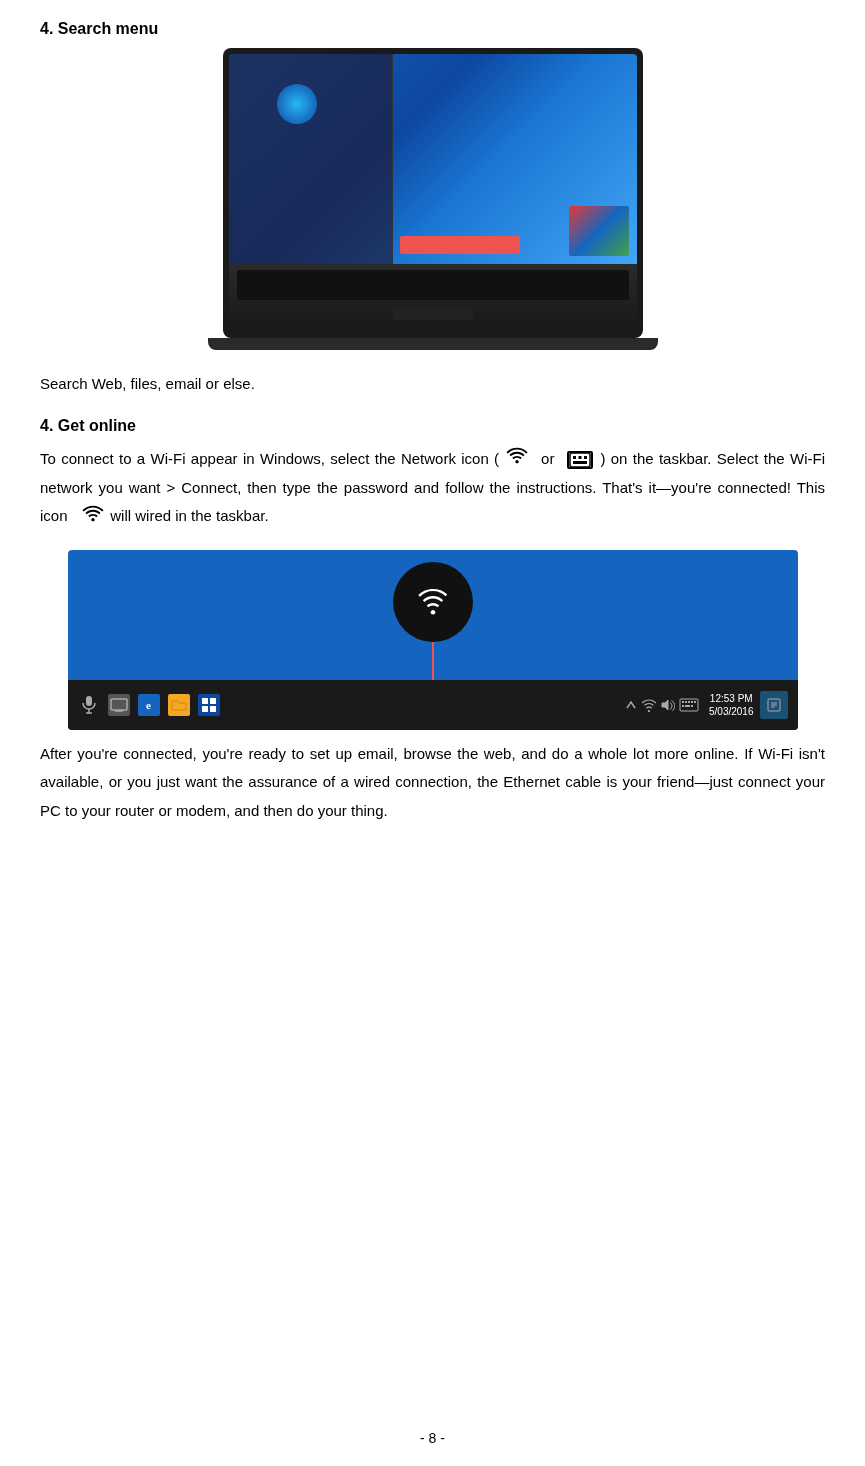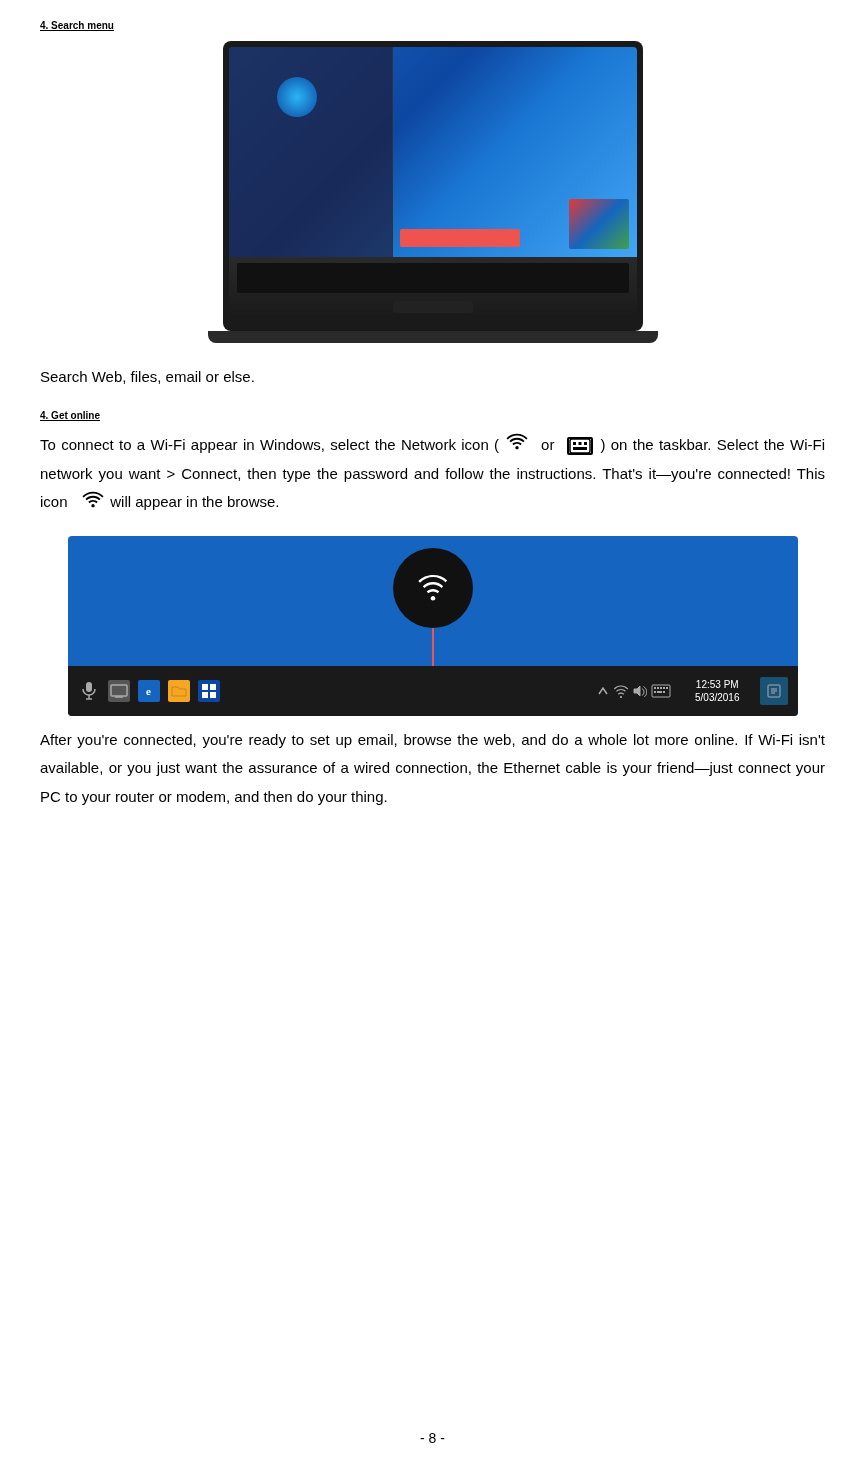--- a/index.html
+++ b/index.html
@@ -9,23 +9,22 @@
       background: #ffffff;
       font-family: Arial, sans-serif;
       font-size: 15px;
       color: #000;
       padding: 20px 40px 40px 40px;
       position: relative;
     }
 
     .section-heading {
       font-weight: bold;
-      font-size: 10px;
+      font-size: 16px;
       margin-bottom: 10px;
-      text-decoration: underline;
     }
 
     .laptop-image-container {
       display: flex;
       justify-content: center;
       margin: 10px 0 20px 0;
     }
 
     .laptop-image {
       width: 420px;
@@ -201,21 +200,21 @@
     }
 
     .taskbar-icon.mic { background: transparent; }
     .taskbar-icon.edge { background: #1565c0; color: #fff; font-size: 11px; font-weight: bold; }
     .taskbar-icon.folder { background: #f5a623; }
     .taskbar-icon.windows { background: #0d47a1; }
 
     .taskbar-right {
       display: flex;
       align-items: center;
-      gap: 20px;
+      gap: 6px;
       justify-content: center;
     }
 
     .taskbar-time {
       color: #fff;
       font-size: 10px;
       text-align: center;
       line-height: 1.3;
     }
 
@@ -311,21 +310,21 @@
   <span>)  on  the  taskbar. Select the Wi-Fi network you want &gt; Connect, then type the password and follow the instructions. That's it—you're connected! This icon</span>
   &nbsp;
   <span class="inline-icon">
     <svg class="wifi-icon-inline" viewBox="0 0 24 18" xmlns="http://www.w3.org/2000/svg">
       <path d="M12 14.5c-1 0-1.8.8-1.8 1.8s.8 1.8 1.8 1.8 1.8-.8 1.8-1.8S13 14.5 12 14.5z" fill="#000"></path>
       <path d="M12 10c-2 0-3.8.8-5.1 2.1l1.4 1.4C9.4 12.6 10.6 12 12 12s2.6.6 3.7 1.5l1.4-1.4C15.8 10.8 14 10 12 10z" fill="#000"></path>
       <path d="M12 5.5C8.8 5.5 5.9 6.8 3.8 9l1.4 1.4C7 8.7 9.4 7.5 12 7.5s5 1.2 6.8 2.9L20.2 9C18.1 6.8 15.2 5.5 12 5.5z" fill="#000"></path>
       <path d="M12 1C7.4 1 3.3 2.9.5 6l1.4 1.4C4.5 4.7 8.1 3 12 3s7.5 1.7 10.1 4.4L23.5 6C20.7 2.9 16.6 1 12 1z" fill="#000"></path>
     </svg>
   </span>
-  <span> will appear in the browse.</span>
+  <span> will wired in the taskbar.</span>
 </p>
 
 <div class="taskbar-image-container">
   <div class="taskbar-mockup">
 
     <div class="pointer-line"></div>
 
     <div class="wifi-popup">
       <svg width="44" height="44" viewBox="0 0 44 44" xmlns="http://www.w3.org/2000/svg">
         <circle cx="22" cy="22" r="21" fill="#111"></circle>

